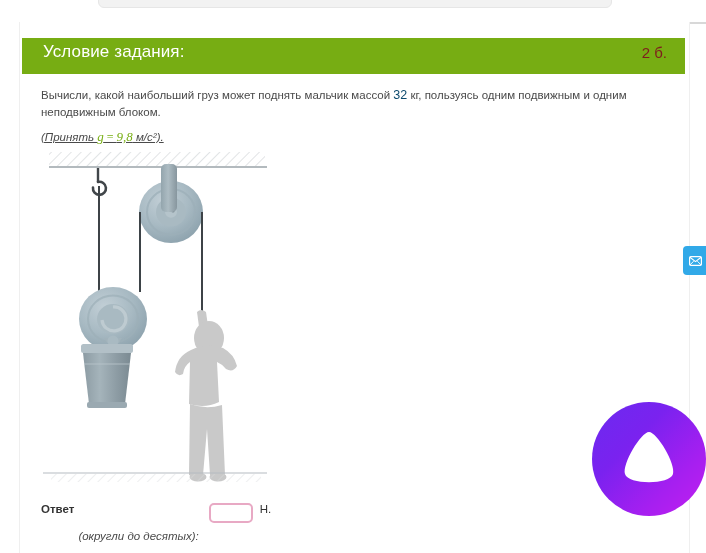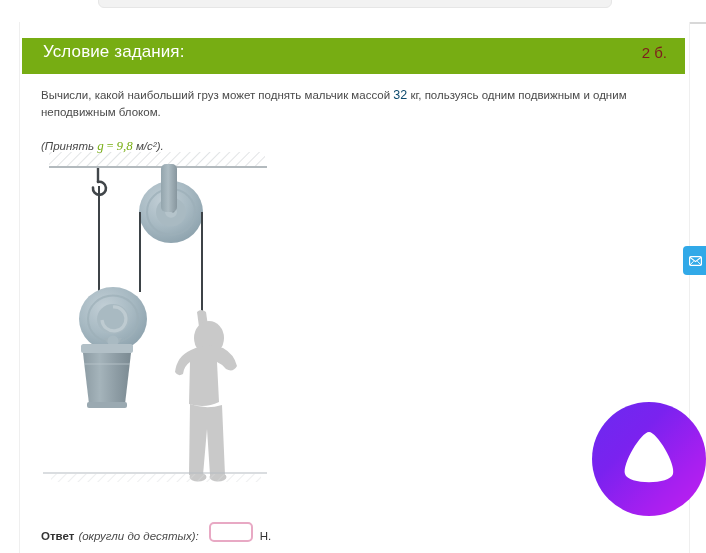--- a/index.html
+++ b/index.html
@@ -83,21 +83,22 @@
     color: #4a4a4a;
   }
   .hl-green {
     color: #0c4a6e;
     font-size: 12.5px;
   }
   #note-line {
     font-style: italic;
     color: #4a4a4a;
     font-size: 11.5px;
-    margin-top: 16px;
+    margin-top: 7px;
+    text-decoration: underline;
   }
   .math-green {
     color: #79af16;
     font-family: "Liberation Serif", serif;
     font-style: italic;
     font-size: 13px;
   }
   .math-eq {
     color: #79af16;
     font-family: "Liberation Serif", serif;
@@ -113,21 +114,21 @@
     width: 240px;
     height: 330px;
   }
 
   
   #answer-row {
     position: absolute;
     left: 41px;
     top: 503px;
     display: flex;
-    align-items: flex-end;
+    align-items: flex-start;
     font-size: 11.5px;
     color: #333333;
   }
   #answer-label-bold {
     font-weight: bold;
     margin-right: 4px;
   }
   #answer-label-italic {
     font-style: italic;
     color: #4a4a4a;

